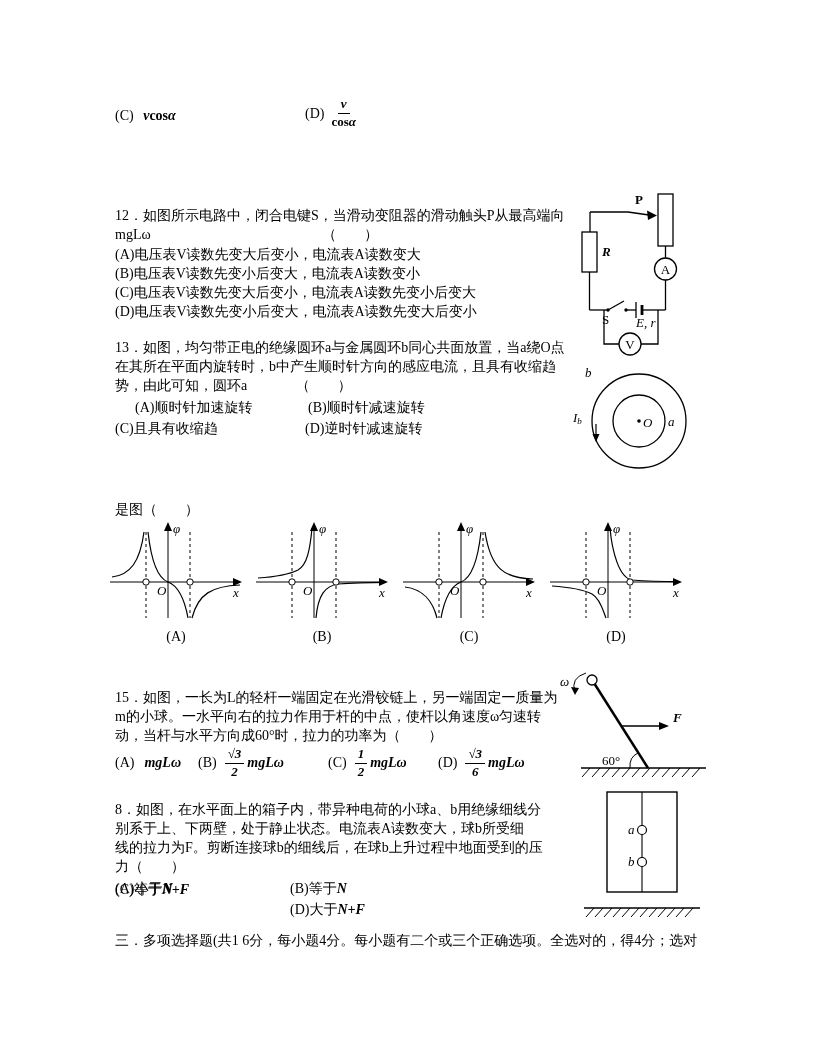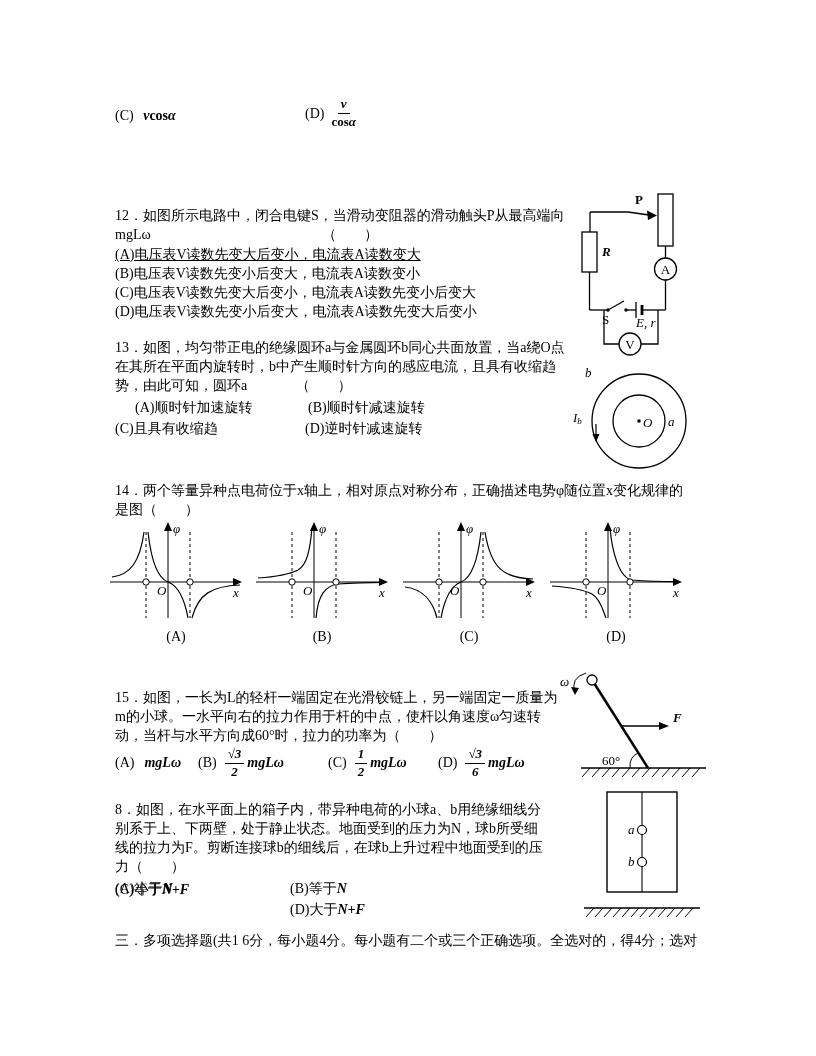--- a/index.html
+++ b/index.html
@@ -35,21 +35,21 @@
       <span class="num var">v</span>
       <span class="den"><span class="fn">cos</span><span class="var">α</span></span>
     </span>
   </div>
 
   <div class="abs txt" style="left:115px;top:206px;">12．如图所示电路中，闭合电键S，当滑动变阻器的滑动触头P从最高端向</div>
   <div class="abs txt" style="left:115px;top:225px;">
     <span>mgLω</span>
     <span class="bracket" style="margin-left:168px;">（　　）</span>
   </div>
-  <div class="abs txt" style="left:115px;top:245px;text-decoration:underline;">(A)电压表V读数先变大后变小，电流表A读数变大</div>
+  <div class="abs txt" style="left:115px;top:245px;">(A)电压表V读数先变大后变小，电流表A读数变大</div>
   <div class="abs txt" style="left:115px;top:283px;">(C)电压表V读数先变大后变小，电流表A读数先变小后变大</div>
   <div class="abs txt" style="left:115px;top:264px;">(B)电压表V读数先变小后变大，电流表A读数变小</div>
   <div class="abs txt" style="left:115px;top:302px;">(D)电压表V读数先变小后变大，电流表A读数先变大后变小</div>
 
   <svg class="abs" style="left:578px;top:186px;" width="135" height="182" viewBox="0 0 135 182">
     <g stroke="#000" fill="none" stroke-width="1.3">
       <path d="M12,26 H50"></path>
       <path d="M50,26 L71,29"></path>
       <rect x="80" y="8" width="15" height="52"></rect>
       <path d="M87.5,60 V72"></path>
@@ -95,21 +95,20 @@
     <circle cx="67" cy="59" r="26" fill="none" stroke="#000" stroke-width="1.3"></circle>
     <circle cx="67" cy="59" r="1.8" fill="#000"></circle>
     <path d="M24,62 V76" stroke="#000" stroke-width="1.2" fill="none"></path>
     <polygon points="20.5,72 24,80 27.5,72" fill="#000"></polygon>
     <text x="71" y="65" font-style="italic">O</text>
     <text x="96" y="64" font-style="italic">a</text>
     <text x="13" y="15" font-style="italic">b</text>
     <text x="1" y="60" font-style="italic"><tspan>I</tspan><tspan font-size="9" dy="2">b</tspan></text>
   </svg>
 
-  <div class="abs txt" style="left:115px;top:481px;">14．两个等量异种点电荷位于x轴上，相对原点对称分布，正确描述电势φ随位置x变化规律的</div>
   <div class="abs txt" style="left:115px;top:500px;">是图（　　）</div>
 
   <div class="abs" style="left:106px;top:518px;width:140px;">
     <svg width="140" height="104" viewBox="0 0 140 104">
       <g stroke="#000" stroke-width="1" fill="none">
         <path d="M62,100 V8"></path>
           <path d="M4,64 H134"></path>
         <path d="M40,14 V100" stroke-dasharray="3,3"></path>
           <path d="M84,14 V100" stroke-dasharray="3,3"></path>
         <path d="M6,59 C24,57 34,44 38,14" stroke-width="1.2"></path>
@@ -233,21 +232,21 @@
     <polygon points="15,17 19,25 23,18" fill="#000"></polygon>
     <line x1="66" y1="56" x2="108" y2="56" stroke="#000" stroke-width="1.3"></line>
     <polygon points="103,52 113,56 103,60" fill="#000"></polygon>
     <path d="M74,98 Q73,87 82,83" stroke="#000" stroke-width="1" fill="none"></path>
     <text x="4" y="16" font-style="italic">ω</text>
     <text x="117" y="52" font-style="italic" font-weight="bold">F</text>
     <text x="46" y="95">60°</text>
   </svg>
 
   <div class="abs txt" style="left:115px;top:800px;">8．如图，在水平面上的箱子内，带异种电荷的小球a、b用绝缘细线分</div>
-  <div class="abs txt" style="left:115px;top:819px;">别系于上、下两壁，处于静止状态。地面受到的压力为N，球b所受细</div>
+  <div class="abs txt" style="left:115px;top:819px;">别系于上、下两壁，处于静止状态。电流表A读数变大，球b所受细</div>
   <div class="abs txt" style="left:115px;top:838px;">线的拉力为F。剪断连接球b的细线后，在球b上升过程中地面受到的压</div>
   <div class="abs txt" style="left:115px;top:857px;">力（　　）</div>
 
   <div class="abs txt" style="left:115px;top:879px;">
     <span>(A)小于</span><span class="var">N</span>
   </div>
   <div class="abs txt" style="left:290px;top:879px;">
     <span>(B)等于</span><span class="var">N</span>
   </div>
   <div class="abs txt" style="left:115px;top:880px;">

